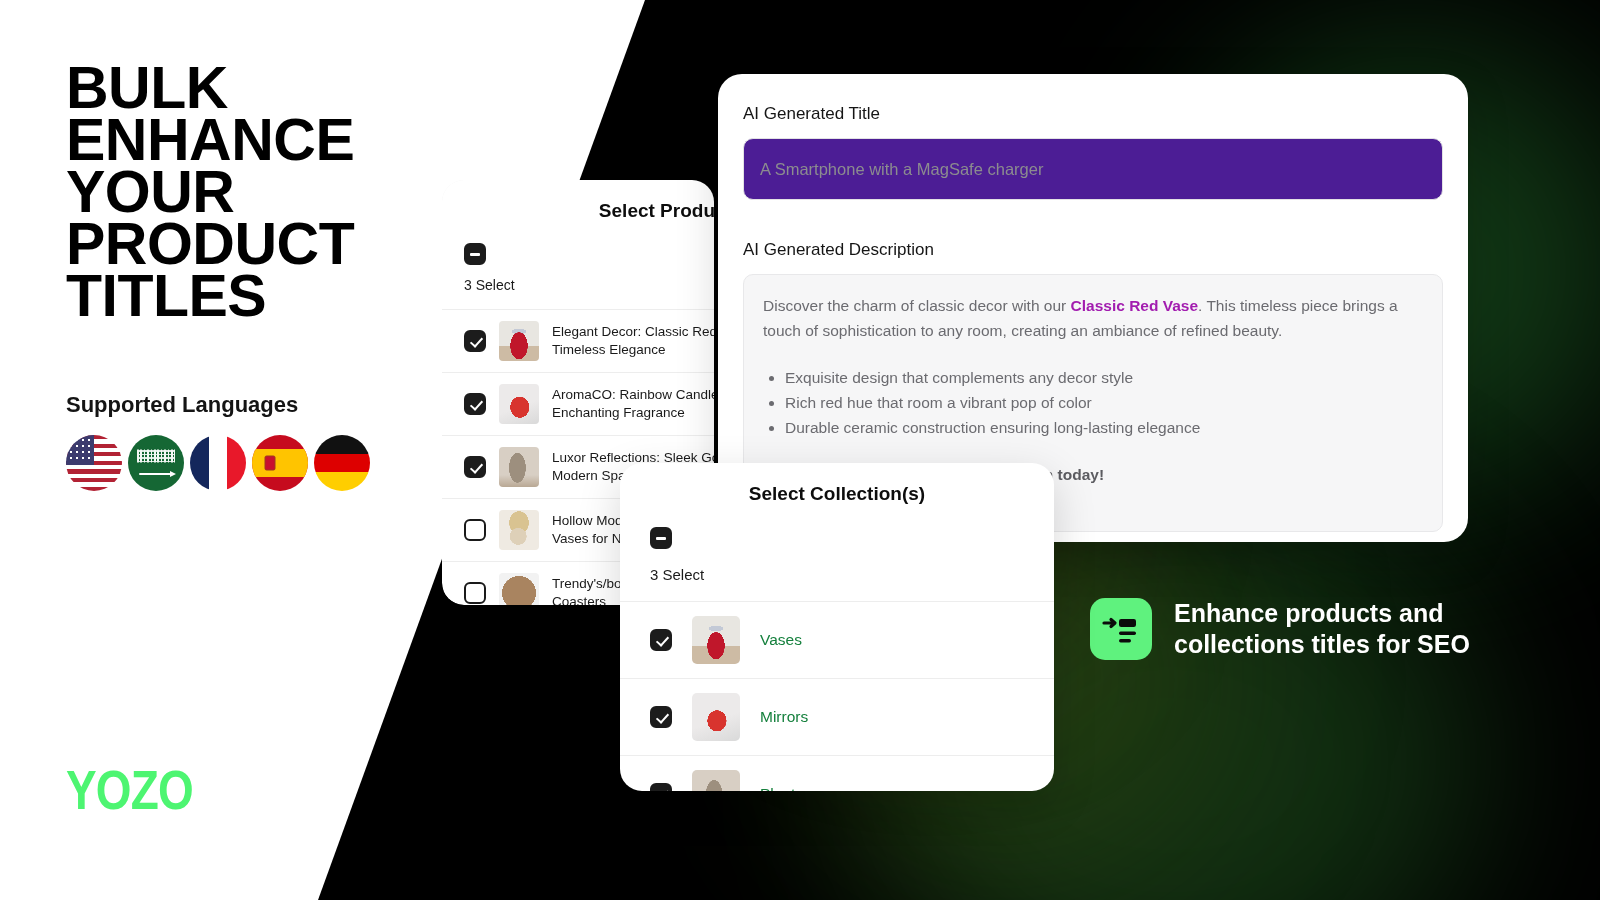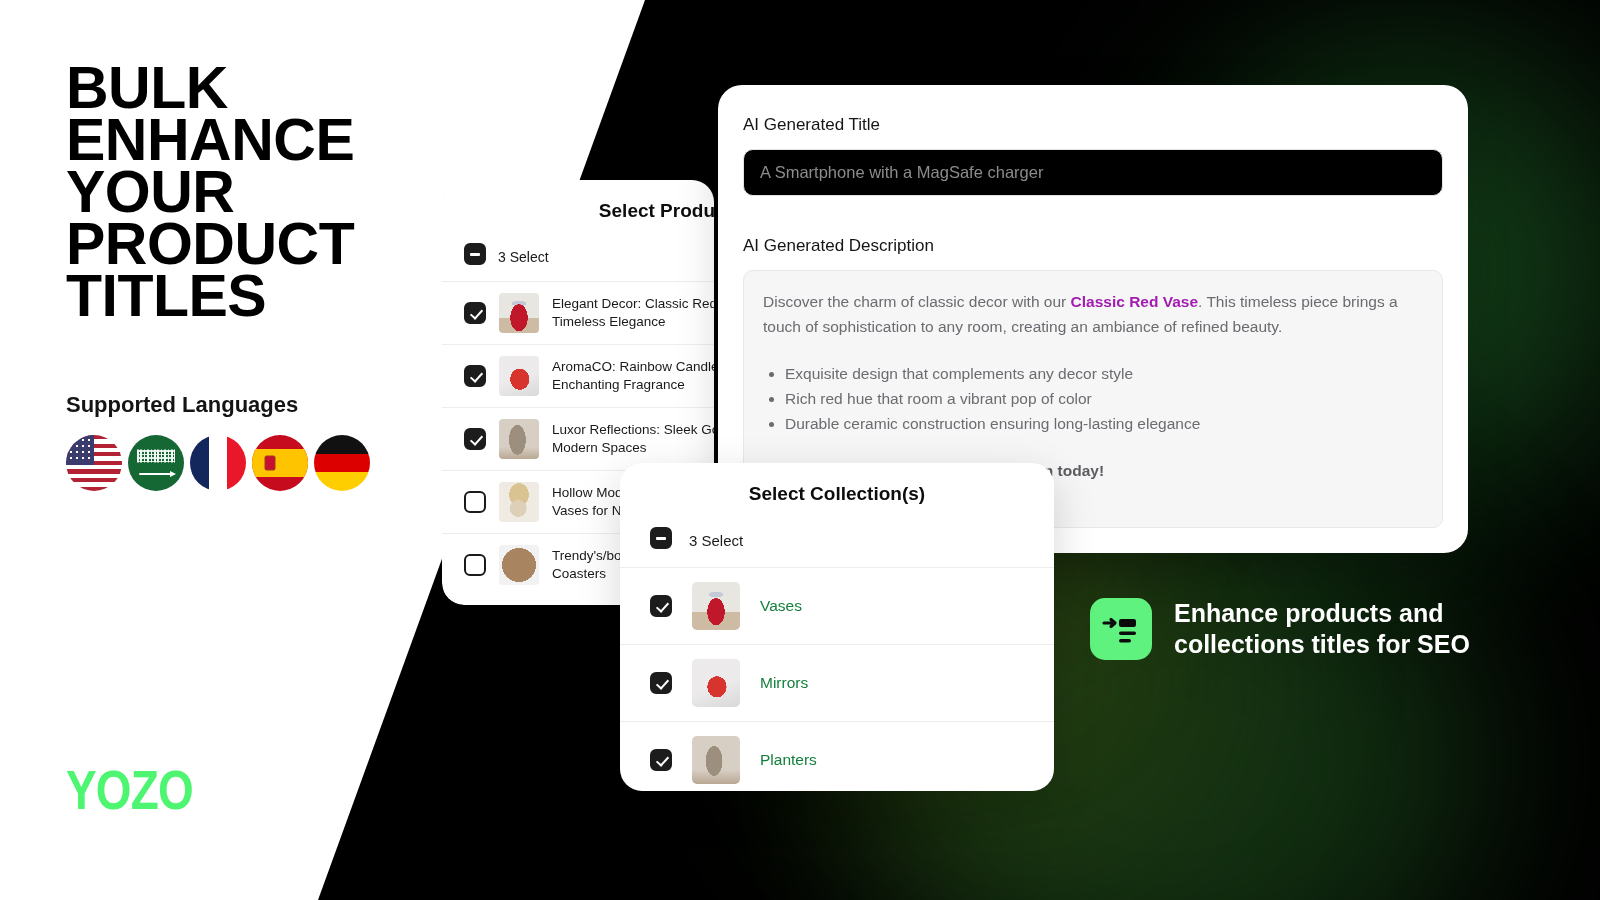--- a/index.html
+++ b/index.html
@@ -162,23 +162,24 @@
   }
   .card-title {
     text-align: center;
     font-size: 19px;
     font-weight: 700;
     color: #0d0d0d;
     padding-top: 20px;
   }
   .select-all-row {
     display: flex;
-    align-items: flex-end;
+    align-items: flex-start;
     gap: 12px;
     padding: 21px 0 16px 22px;
+    flex-direction: column;
   }
   .select-all-label { font-size: 14px; color: #1a1a1a; }
 
   .cb {
     width: 22px; height: 22px;
     border-radius: 6px;
     flex: 0 0 auto;
     position: relative;
     background: #ffffff;
     border: 2px solid #1a1a1a;
@@ -253,35 +254,35 @@
       linear-gradient(#efeae2 0 100%);
   }
   .th-coaster {
     background:
       radial-gradient(circle 18px at 50% 50%, #a98460 0 94%, #f2f2f2 95%),
       #f5f5f5;
   }
 
   
   #ai-card {
-    left: 718px; top: 85px;
+    left: 718px; top: 74px;
     width: 750px; height: 468px;
     padding: 30px 25px 0 25px;
     border-radius: 24px;
     z-index: 12;
     overflow: hidden;
   }
   .field-label {
     font-size: 17px;
     color: #151515;
     margin-bottom: 14px;
   }
   .text-input {
-    height: 47px;
-    background: #000000;
+    height: 62px;
+    background: #4c1d95;
     border: 1px solid #e2e2e4;
     border-radius: 10px;
     display: flex;
     align-items: center;
     padding: 0 16px;
     font-size: 16.5px;
     color: #8c8c8f;
   }
   .section-gap { height: 40px; }
   .desc-box {

